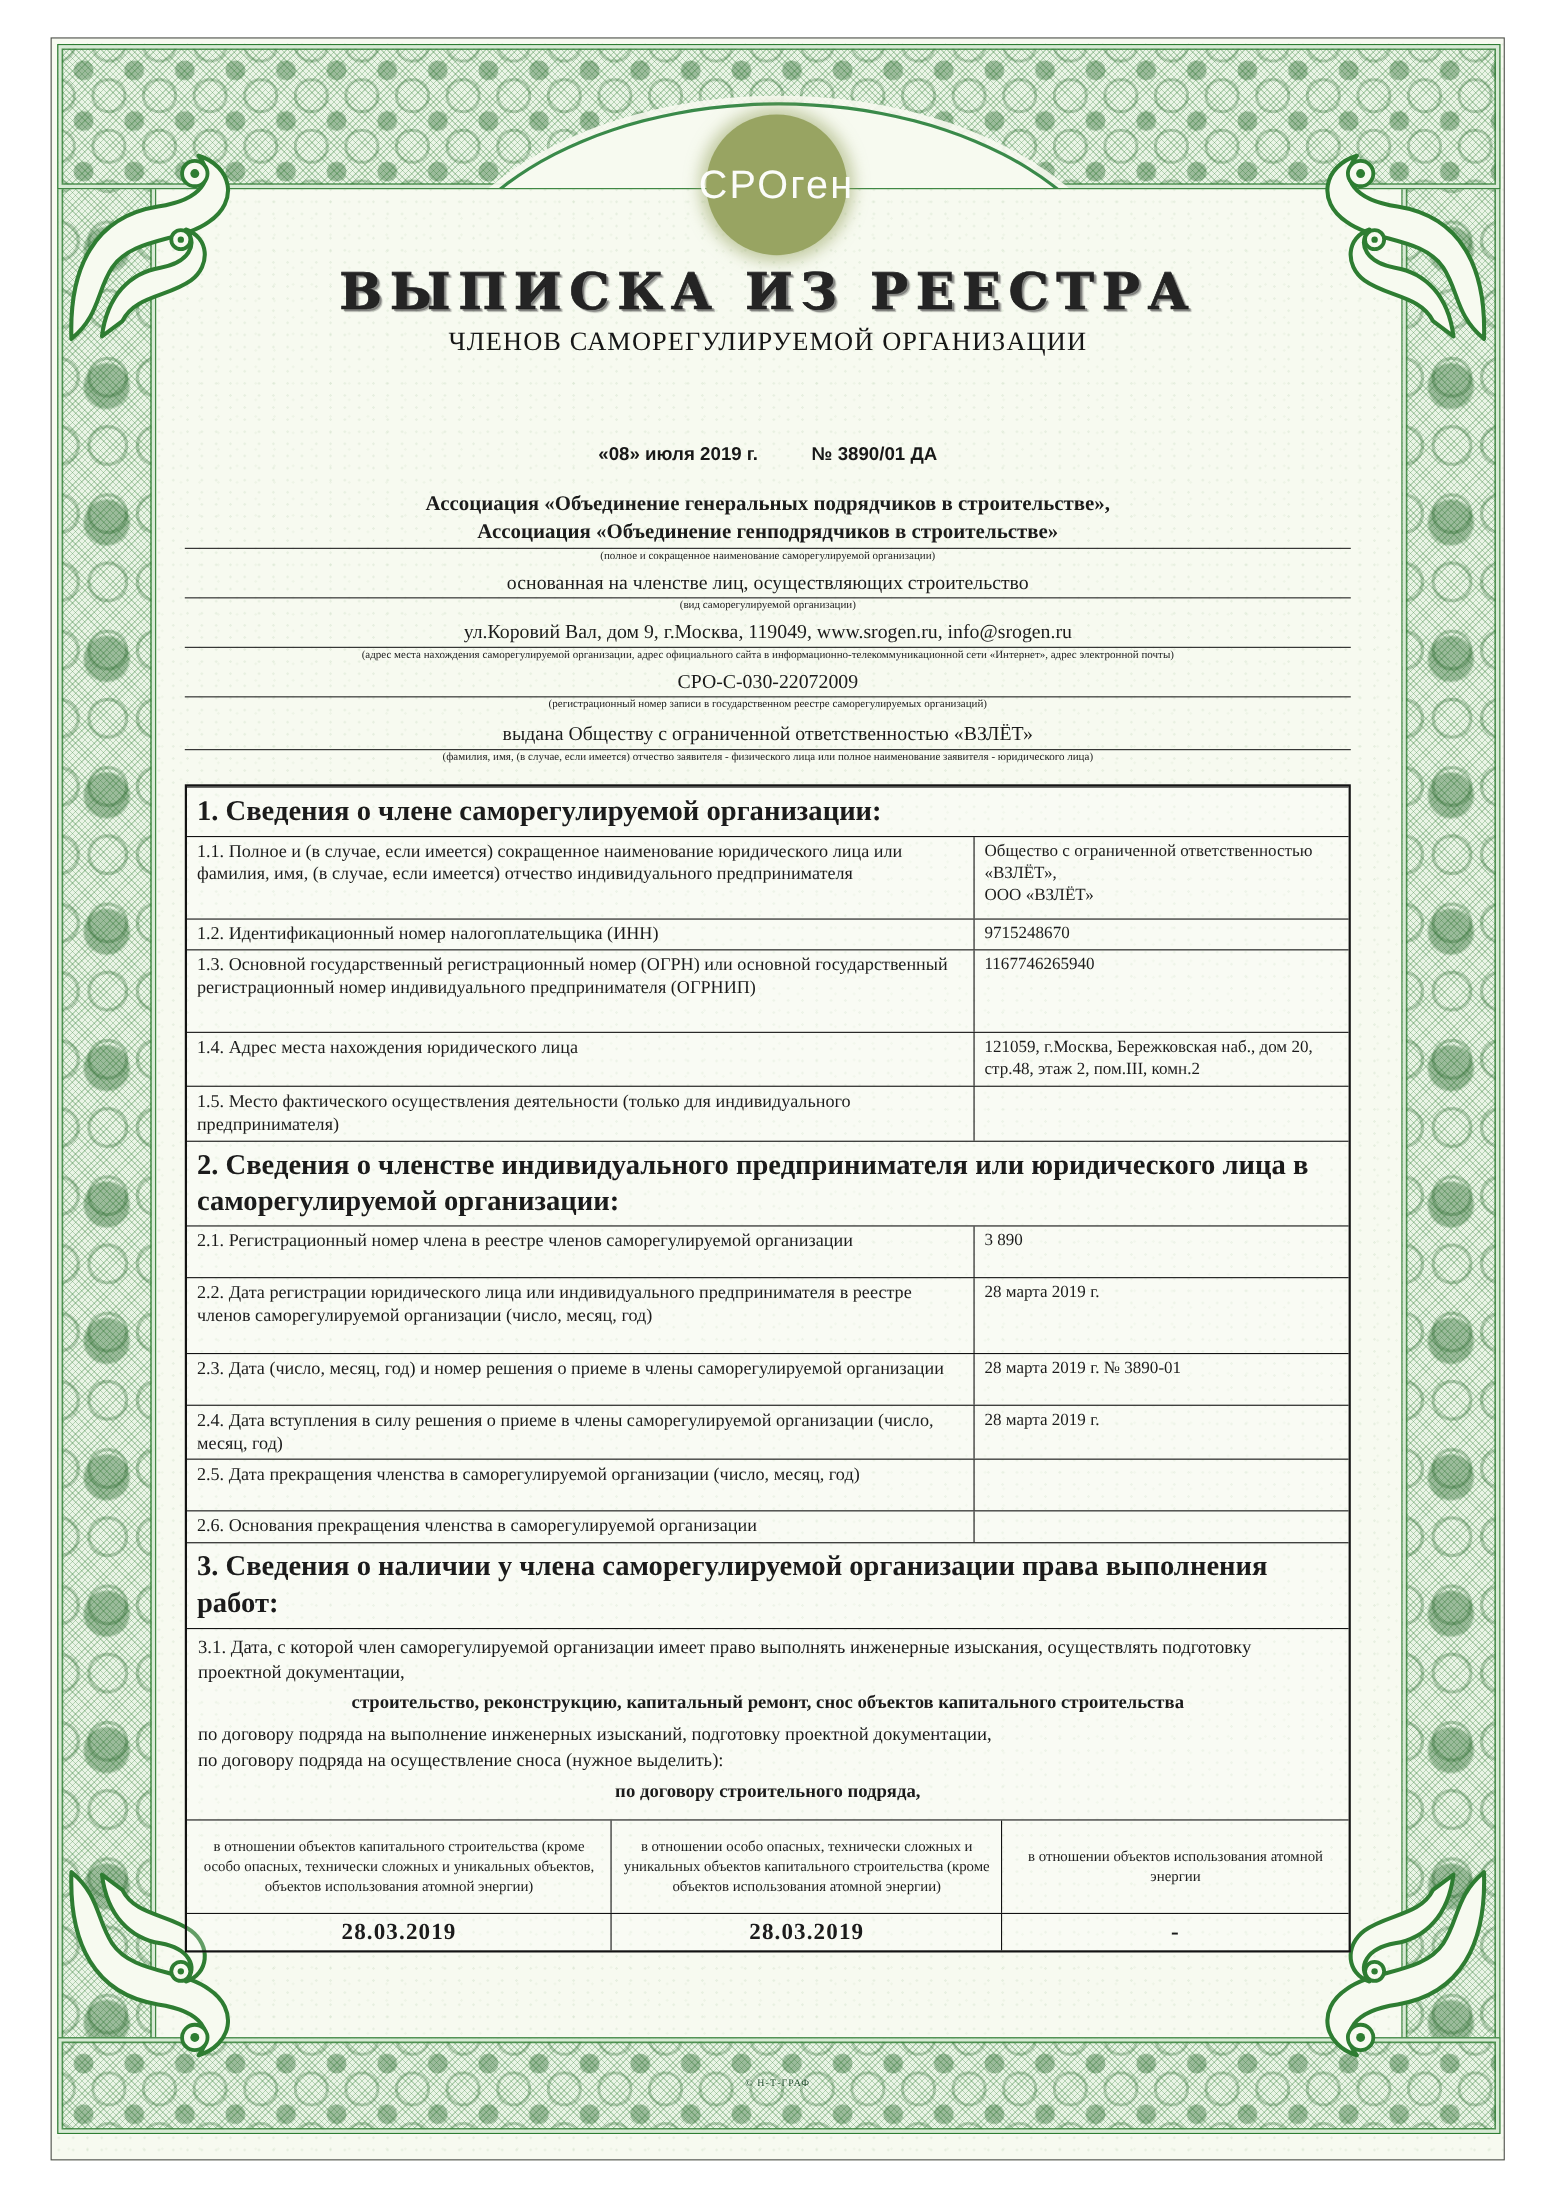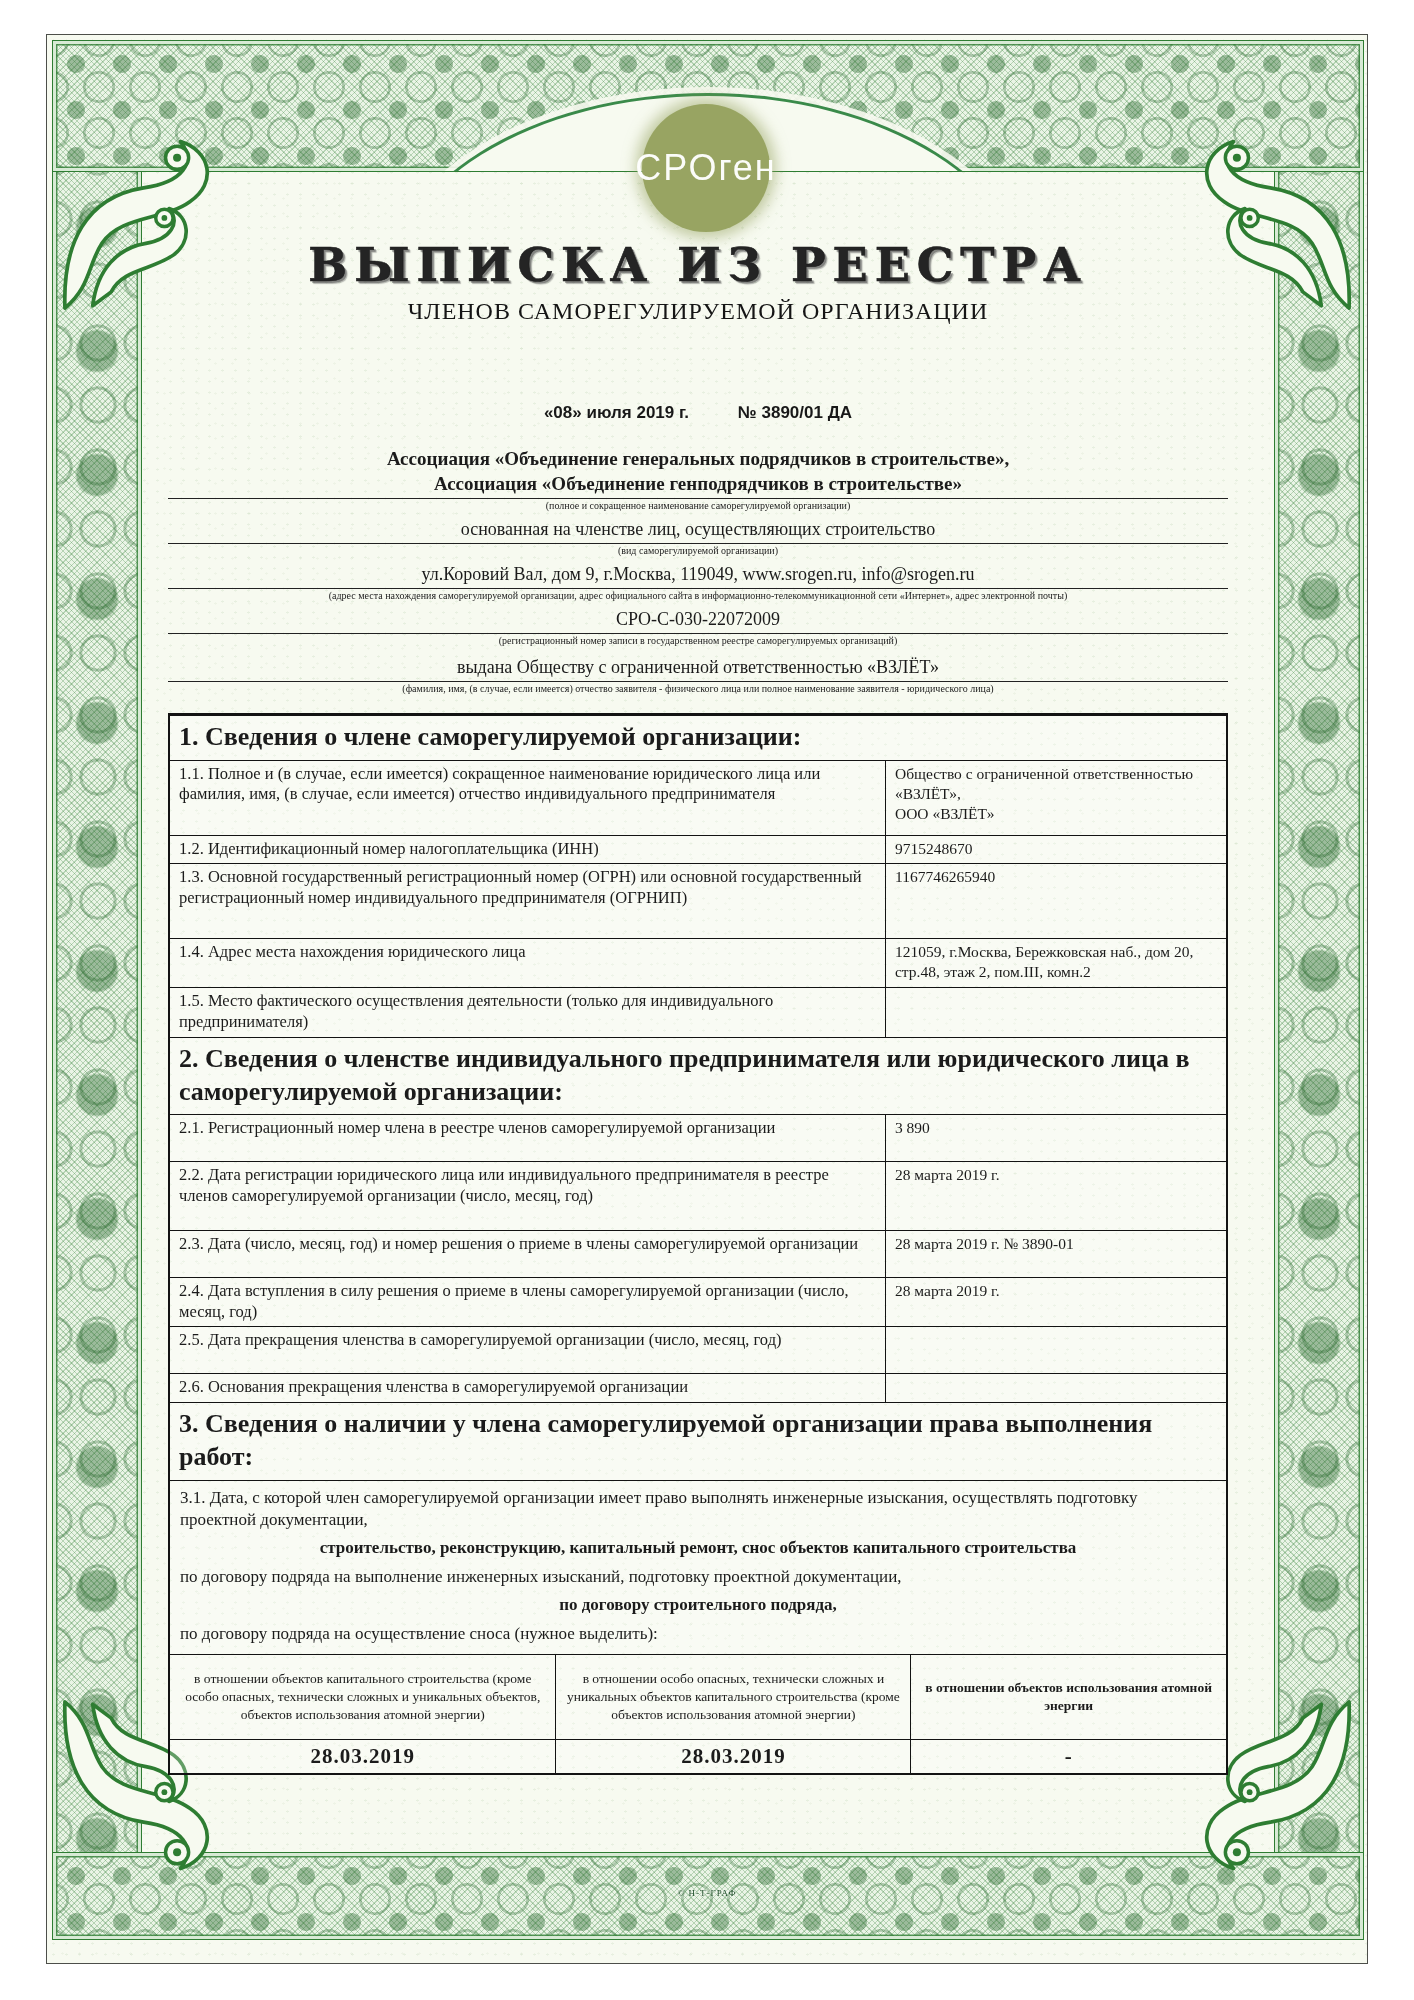--- a/index.html
+++ b/index.html
@@ -97,21 +97,21 @@
   
   .clause{border-top:1.5px solid #131313;padding:5px 10px 8px;font-size:17px;line-height:1.32;}
   .cl-line{margin:1px 0;}
   .cl-center{text-align:center;}
   .cl-bold{font-weight:bold;margin:6px 0;}
 
   
   .rights{border-top:1.5px solid #131313;}
   .r-row{display:flex;}
   .r-cell{box-sizing:border-box;border-right:1.5px solid #131313;display:flex;align-items:center;justify-content:center;text-align:center;}
-  .r-cell:last-child{border-right:none;font-weight:bold;}
+  .r-cell:last-child{border-right:none;}
   .r-c1{flex:0 0 36.6%;}
   .r-c2{flex:0 0 33.6%;}
   .r-c3{flex:1;}
   .r-head .r-cell{font-size:13.5px;line-height:1.32;padding:5px 10px;min-height:84px;}
   .r-vals{border-top:1.5px solid #131313;}
   .r-vals .r-cell{font-size:21px;font-weight:600;letter-spacing:1px;padding:4px;min-height:30px;}
 
   
   .bottom-mark{position:absolute;left:0;right:0;top:1888px;text-align:center;
     font-size:9px;letter-spacing:1px;color:#1e4d28;
@@ -263,22 +263,22 @@
             <div class="t-label">2.6. Основания прекращения членства в саморегулируемой организации</div>
             <div class="t-value"></div>
           </div>
           <div class="t-row t-section">3. Сведения о наличии у члена саморегулируемой организации права выполнения работ:</div>
         </div>
 
       <div class="clause">
           <div class="cl-line">3.1. Дата, с которой член саморегулируемой организации имеет право выполнять инженерные изыскания, осуществлять подготовку проектной документации,</div>
           <div class="cl-line cl-bold cl-center">строительство, реконструкцию, капитальный ремонт, снос объектов капитального строительства</div>
           <div class="cl-line">по договору подряда на выполнение инженерных изысканий, подготовку проектной документации,</div>
+          <div class="cl-line">по договору подряда на осуществление сноса (нужное выделить):</div>
           <div class="cl-line cl-bold cl-center">по договору строительного подряда,</div>
-          <div class="cl-line">по договору подряда на осуществление сноса (нужное выделить):</div>
         </div>
 
       <div class="rights">
         <div class="r-row r-head">
             <div class="r-cell r-c1">в отношении объектов капитального строительства (кроме особо опасных, технически сложных и уникальных объектов, объектов использования атомной энергии)</div>
             <div class="r-cell r-c2">в отношении особо опасных, технически сложных и уникальных объектов капитального строительства (кроме объектов использования атомной энергии)</div>
             <div class="r-cell r-c3">в отношении объектов использования атомной энергии</div>
           </div>
         <div class="r-row r-vals">
             <div class="r-cell r-c1">28.03.2019</div>

